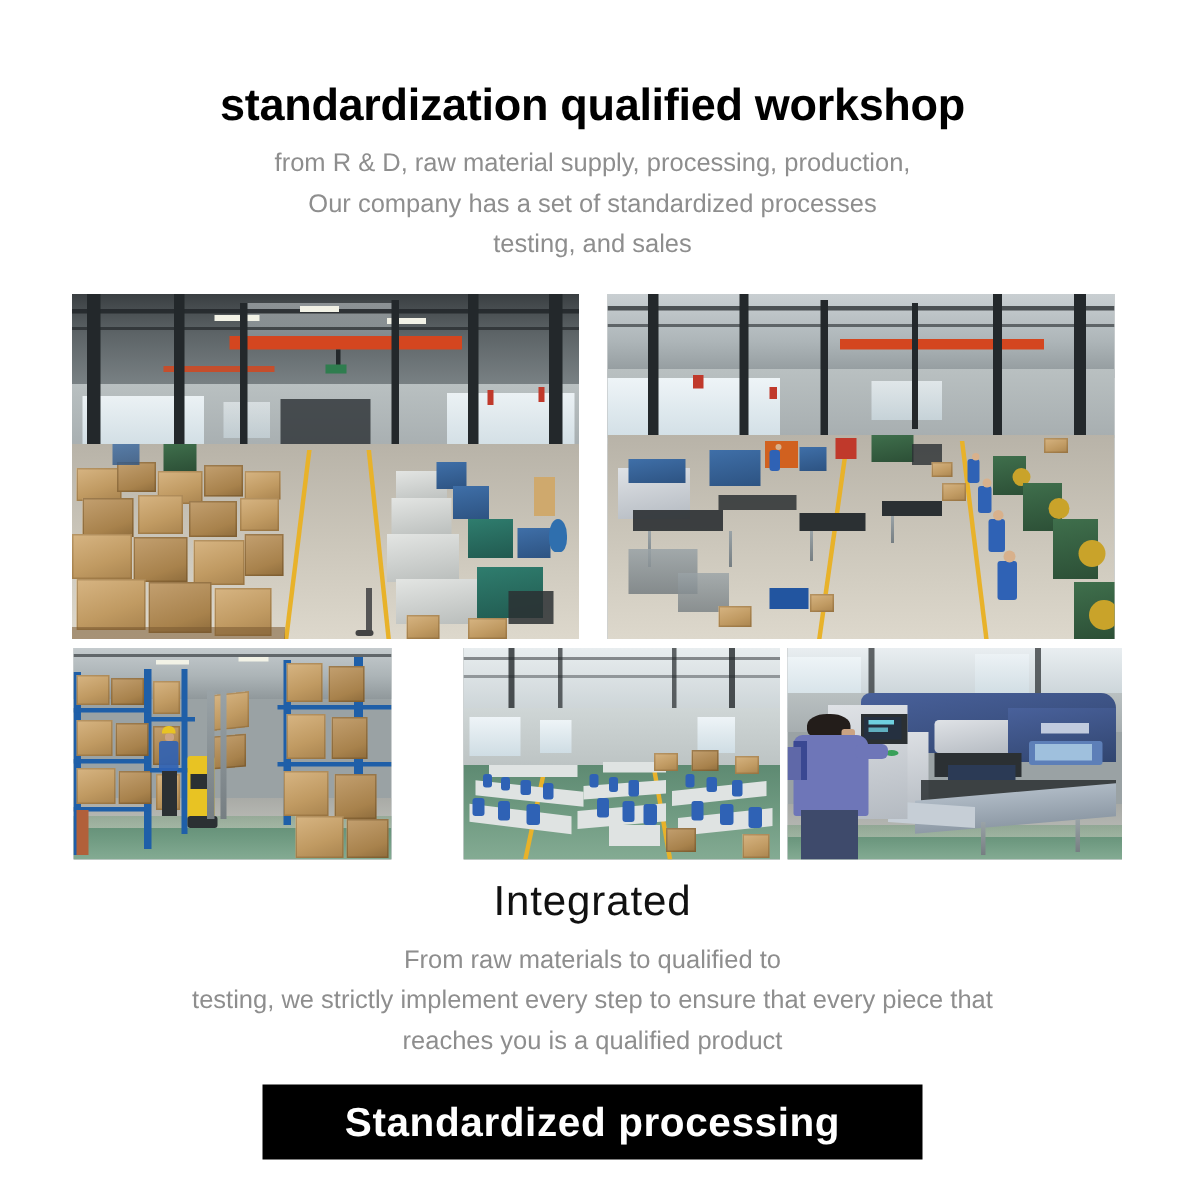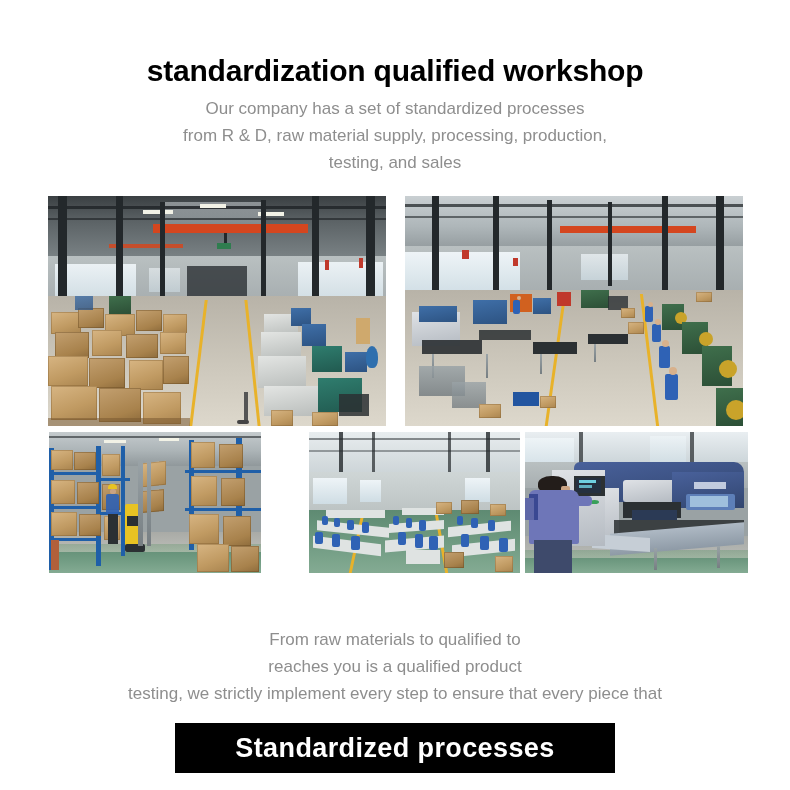--- a/index.html
+++ b/index.html
@@ -102,22 +102,22 @@
   .hair{background:#231d1a;}
 </style>
 </head>
 <body>
 
 <div class="page">
 
   <div class="headline">standardization qualified workshop</div>
 
   <div class="lede">
+    <div>from R &amp; D, raw material supply, processing, production,</div>
     <div>Our company has a set of standardized processes</div>
-    <div>from R &amp; D, raw material supply, processing, production,</div>
     <div>testing, and sales</div>
   </div>
 
   <div class="photo" id="ph1">
     <div class="scene">
       <div class="lay roof" style="left:0;top:0;width:100%;height:64px;"></div>
       <div class="lay roofL" style="left:34%;top:6px;width:30%;height:30px;opacity:.55;"></div>
       <div class="lay wall" style="left:0;top:60px;width:100%;height:44px;"></div>
       <div class="lay win" style="left:2%;top:68px;width:24%;height:40px;opacity:.95;"></div>
       <div class="lay win" style="left:74%;top:66px;width:25%;height:44px;opacity:.95;"></div>
@@ -412,24 +412,25 @@
       <div class="lay hair" style="left:6%;top:44px;width:13%;height:17px;border-radius:46% 46% 40% 40%;"></div>
       <div class="lay skin" style="left:16%;top:54px;width:4%;height:9px;border-radius:2px;"></div>
       <div class="lay shirtP" style="left:2%;top:58px;width:22%;height:54px;border-radius:6px 8px 2px 2px;"></div>
       <div class="lay" style="left:2%;top:62px;width:4%;height:26px;background:#2a3a86;opacity:.75;"></div>
       <div class="lay shirtP" style="left:20%;top:64px;width:10%;height:10px;border-radius:4px;"></div>
       <div class="lay" style="left:4%;top:108px;width:17%;height:33px;background:#3e4a6b;"></div>
       <div class="lay" style="left:0;top:66px;width:4%;height:22px;background:#5f68a8;"></div>
     </div>
   </div>
 
+  <div class="subhead">Integrated</div>
 
   <div class="outro">
     <div>From raw materials to qualified to</div>
+    <div>testing, we strictly implement every step to ensure that every piece that</div>
     <div>reaches you is a qualified product</div>
-    <div>testing, we strictly implement every step to ensure that every piece that</div>
   </div>
 
   <div class="banner">
-    <span>Standardized processes</span>
+    <span>Standardized processing</span>
   </div>
 
 </div>
 
 </body></html>

